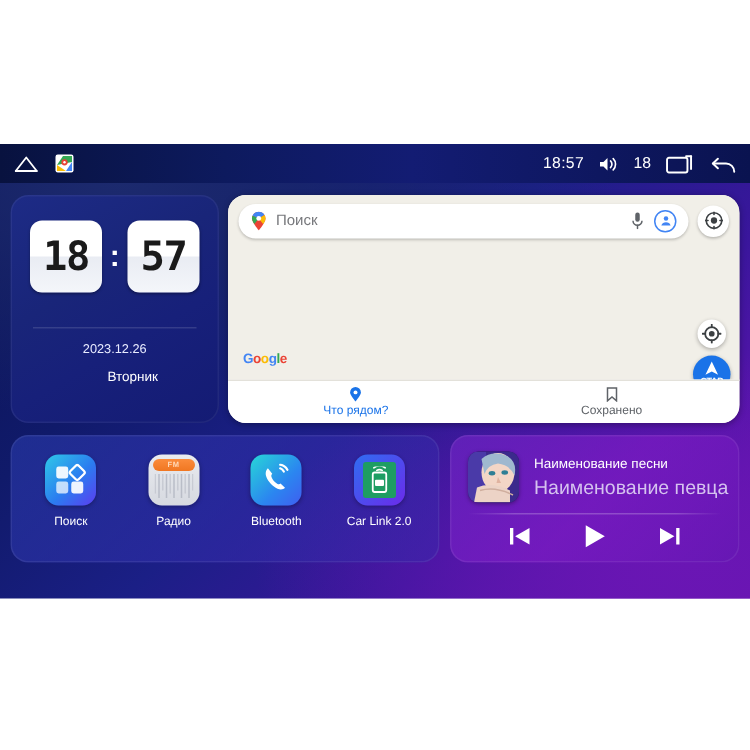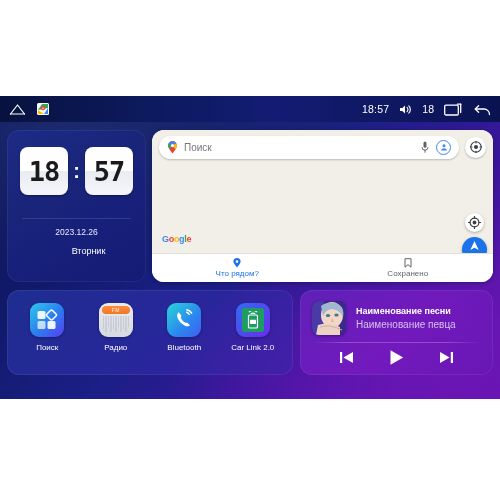--- a/index.html
+++ b/index.html
@@ -89,22 +89,22 @@
   .ic-radio{background:linear-gradient(180deg,#e9ebef 0%,#d6d9e0 100%);}
   .ic-bt{background:linear-gradient(135deg,#27d7d7 0%,#2b86f0 60%,#3f5ef0 100%);}
   .ic-cl{background:linear-gradient(135deg,#2f6df2 0%,#6b2bea 100%);}
 
   
   #musicw{left:300px;top:194px;width:193px;height:85px;
     background:linear-gradient(135deg,rgba(110,36,196,.70) 0%,rgba(126,28,198,.62) 50%,rgba(100,24,180,.58) 100%);
     box-shadow:inset 0 0 0 1px rgba(255,255,255,.07);}
   .mu-top{position:absolute;left:12px;top:11px;display:flex;align-items:center;gap:10px;}
   .art{width:34px;height:34px;border-radius:7px;overflow:hidden;background:#2a1c6a;box-shadow:0 1px 3px rgba(0,0,0,.35);}
-  .mu-title{color:#ffffff;font-size:9px;font-weight:700;margin-bottom:3px;}
-  .mu-artist{color:#d5c2ef;font-size:10px;}
+  .mu-title{color:#ffffff;font-size:9px;font-weight:400;margin-bottom:3px;}
+  .mu-artist{color:#d5c2ef;font-size:13px;}
   .mu-div{position:absolute;left:12px;top:52px;width:169px;height:1px;
     background:linear-gradient(90deg,rgba(255,255,255,0) 0%,rgba(255,255,255,.22) 18%,rgba(255,255,255,.22) 82%,rgba(255,255,255,0) 100%);}
   .mu-ctrls{position:absolute;left:0;top:58px;width:100%;display:flex;justify-content:space-around;align-items:center;padding:0 22px;box-sizing:border-box;}
   .mu-btn{display:flex;align-items:center;justify-content:center;}
 </style>
 </head>
 <body>
 
 <div id="screen">
 

